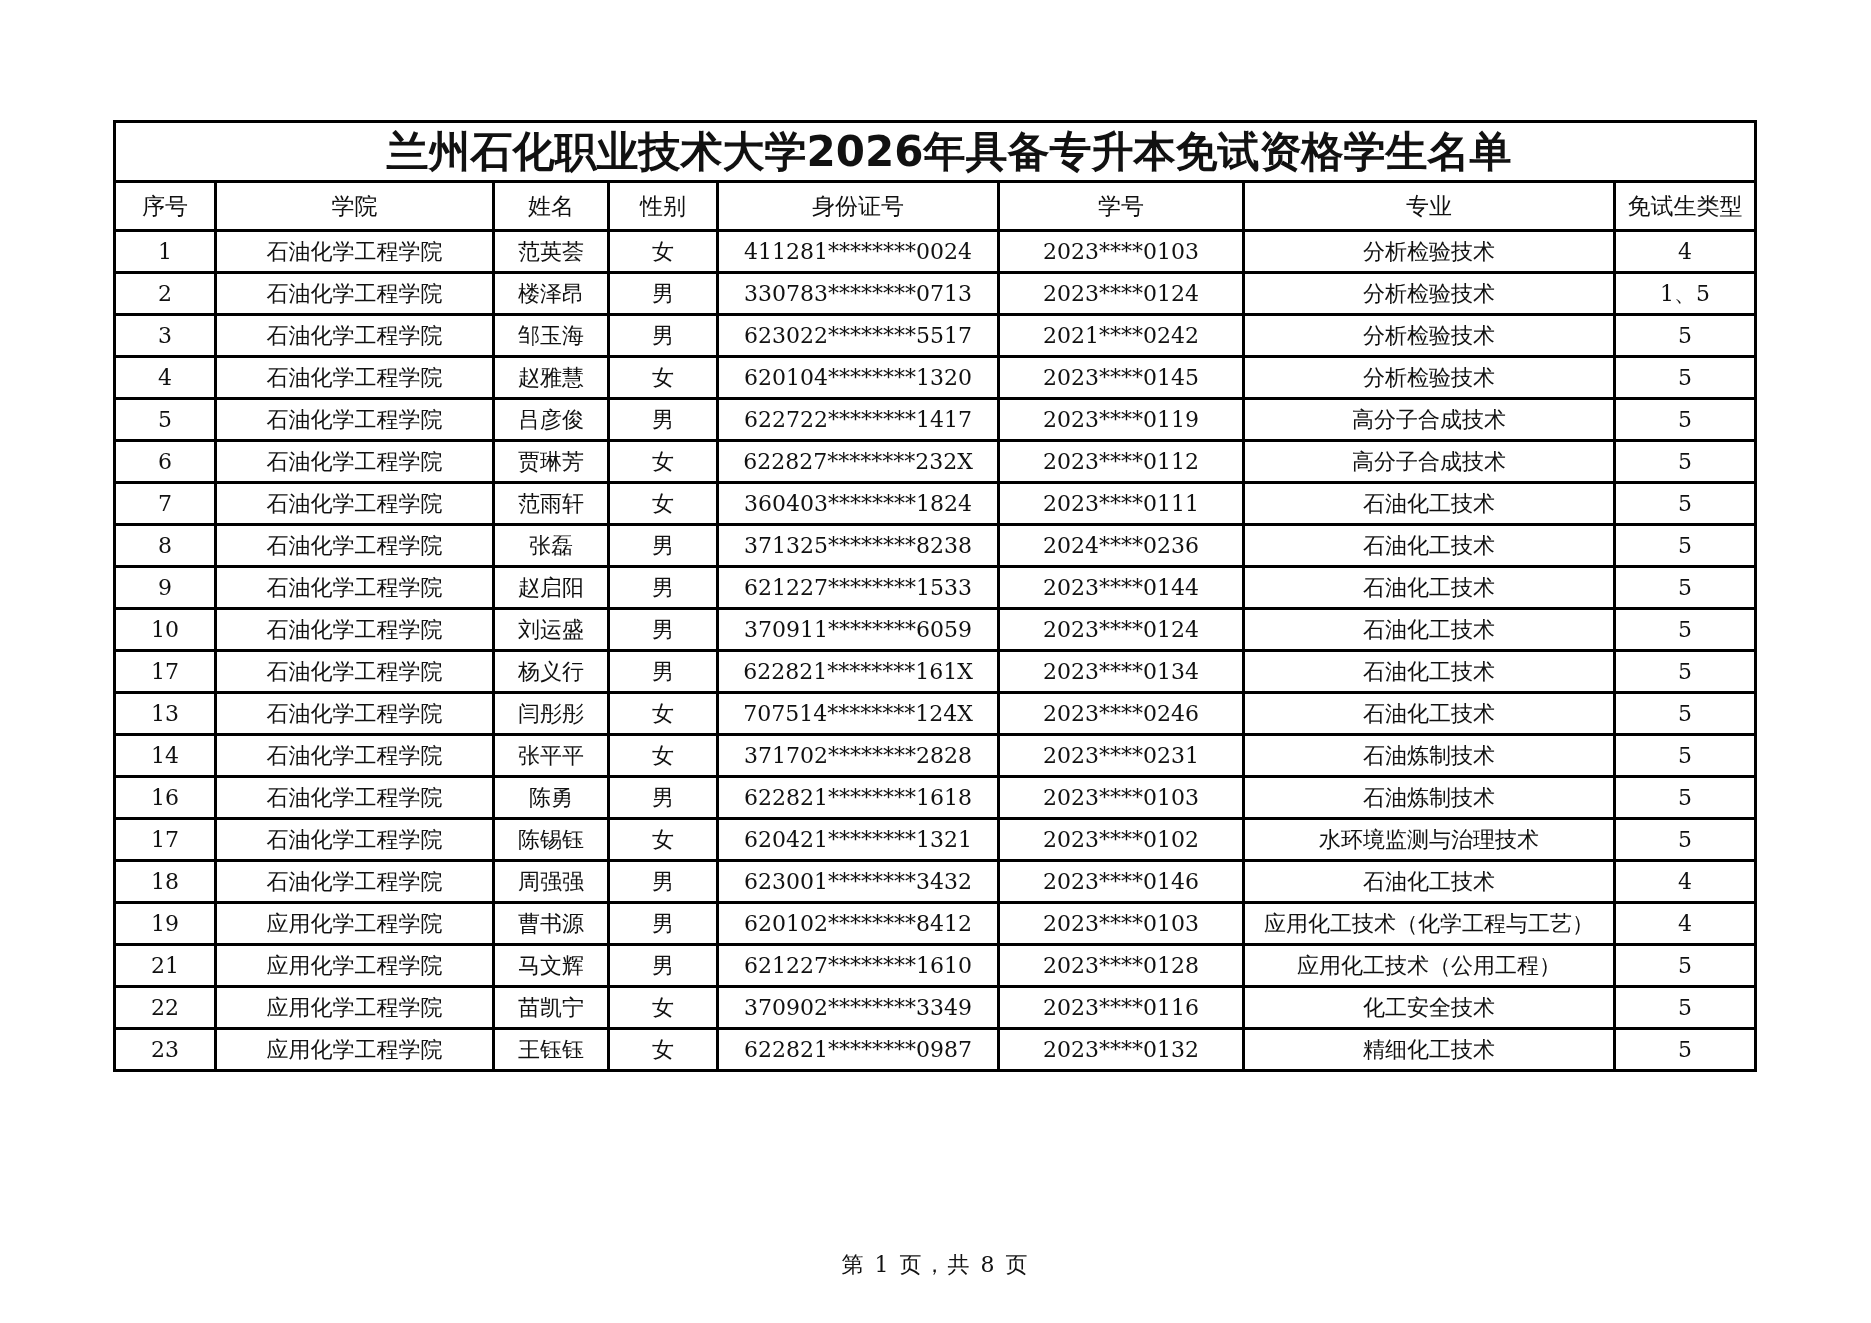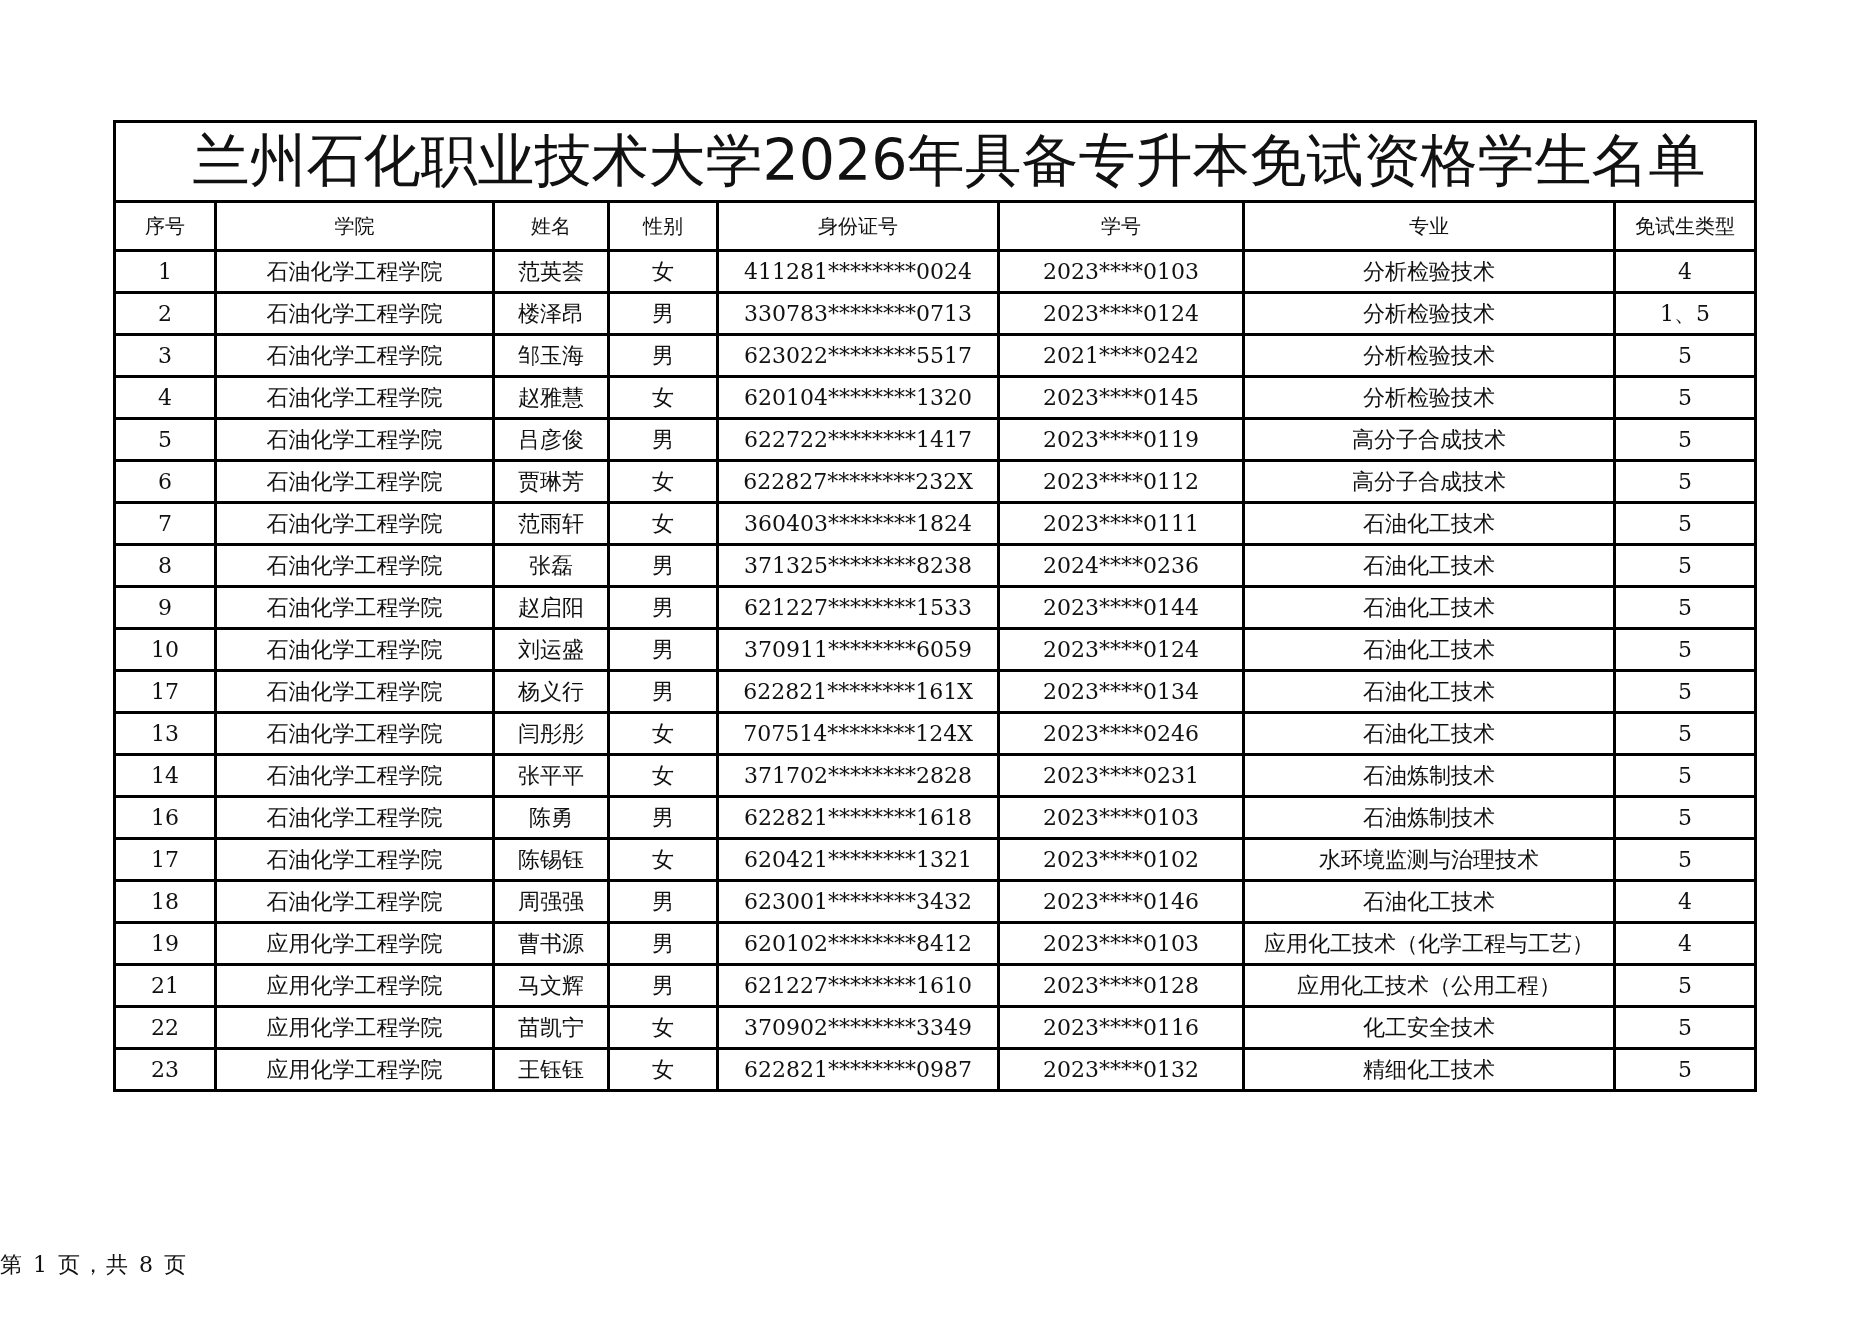--- a/index.html
+++ b/index.html
@@ -2,25 +2,25 @@
 <html><head>
   <meta charset="utf-8">
   <style>
     html, body { margin: 0; padding: 0; background: #ffffff; }
     body { width: 1871px; height: 1323px; position: relative; overflow: hidden;
            font-family: "DejaVu Serif", "Liberation Serif", serif; color: #111; }
     .sheet { position: absolute; left: 113px; top: 120px; width: 1641px; }
     table { border-collapse: collapse; width: 1641px; table-layout: fixed; }
     td, th { border: 3px solid #000; padding: 0; text-align: center; vertical-align: middle;
              white-space: nowrap; overflow: hidden; font-weight: normal; }
-    .title-cell { height: 57px; font-size: 57px; font-weight: normal; letter-spacing: 0px;
+    .title-cell { height: 57px; font-size: 42px; font-weight: bold; letter-spacing: 0px;
                   font-family: "DejaVu Sans", "Liberation Sans", sans-serif; padding-left: 28px; }
-    .head-row th { height: 46px; font-size: 20px; }
+    .head-row th { height: 46px; font-size: 23px; }
     .body-row td { height: 39px; font-size: 22px; }
-    .footer { position: absolute; left: 0; width: 1871px; top: 1250px; text-align: left;
+    .footer { position: absolute; left: 0; width: 1871px; top: 1250px; text-align: center;
               font-size: 22px; letter-spacing: 2px; }
   </style>
 </head>
 <body>
 
 <div class="sheet">
   <table>
     <colgroup>
       <col style="width:101px">
         <col style="width:278px">

